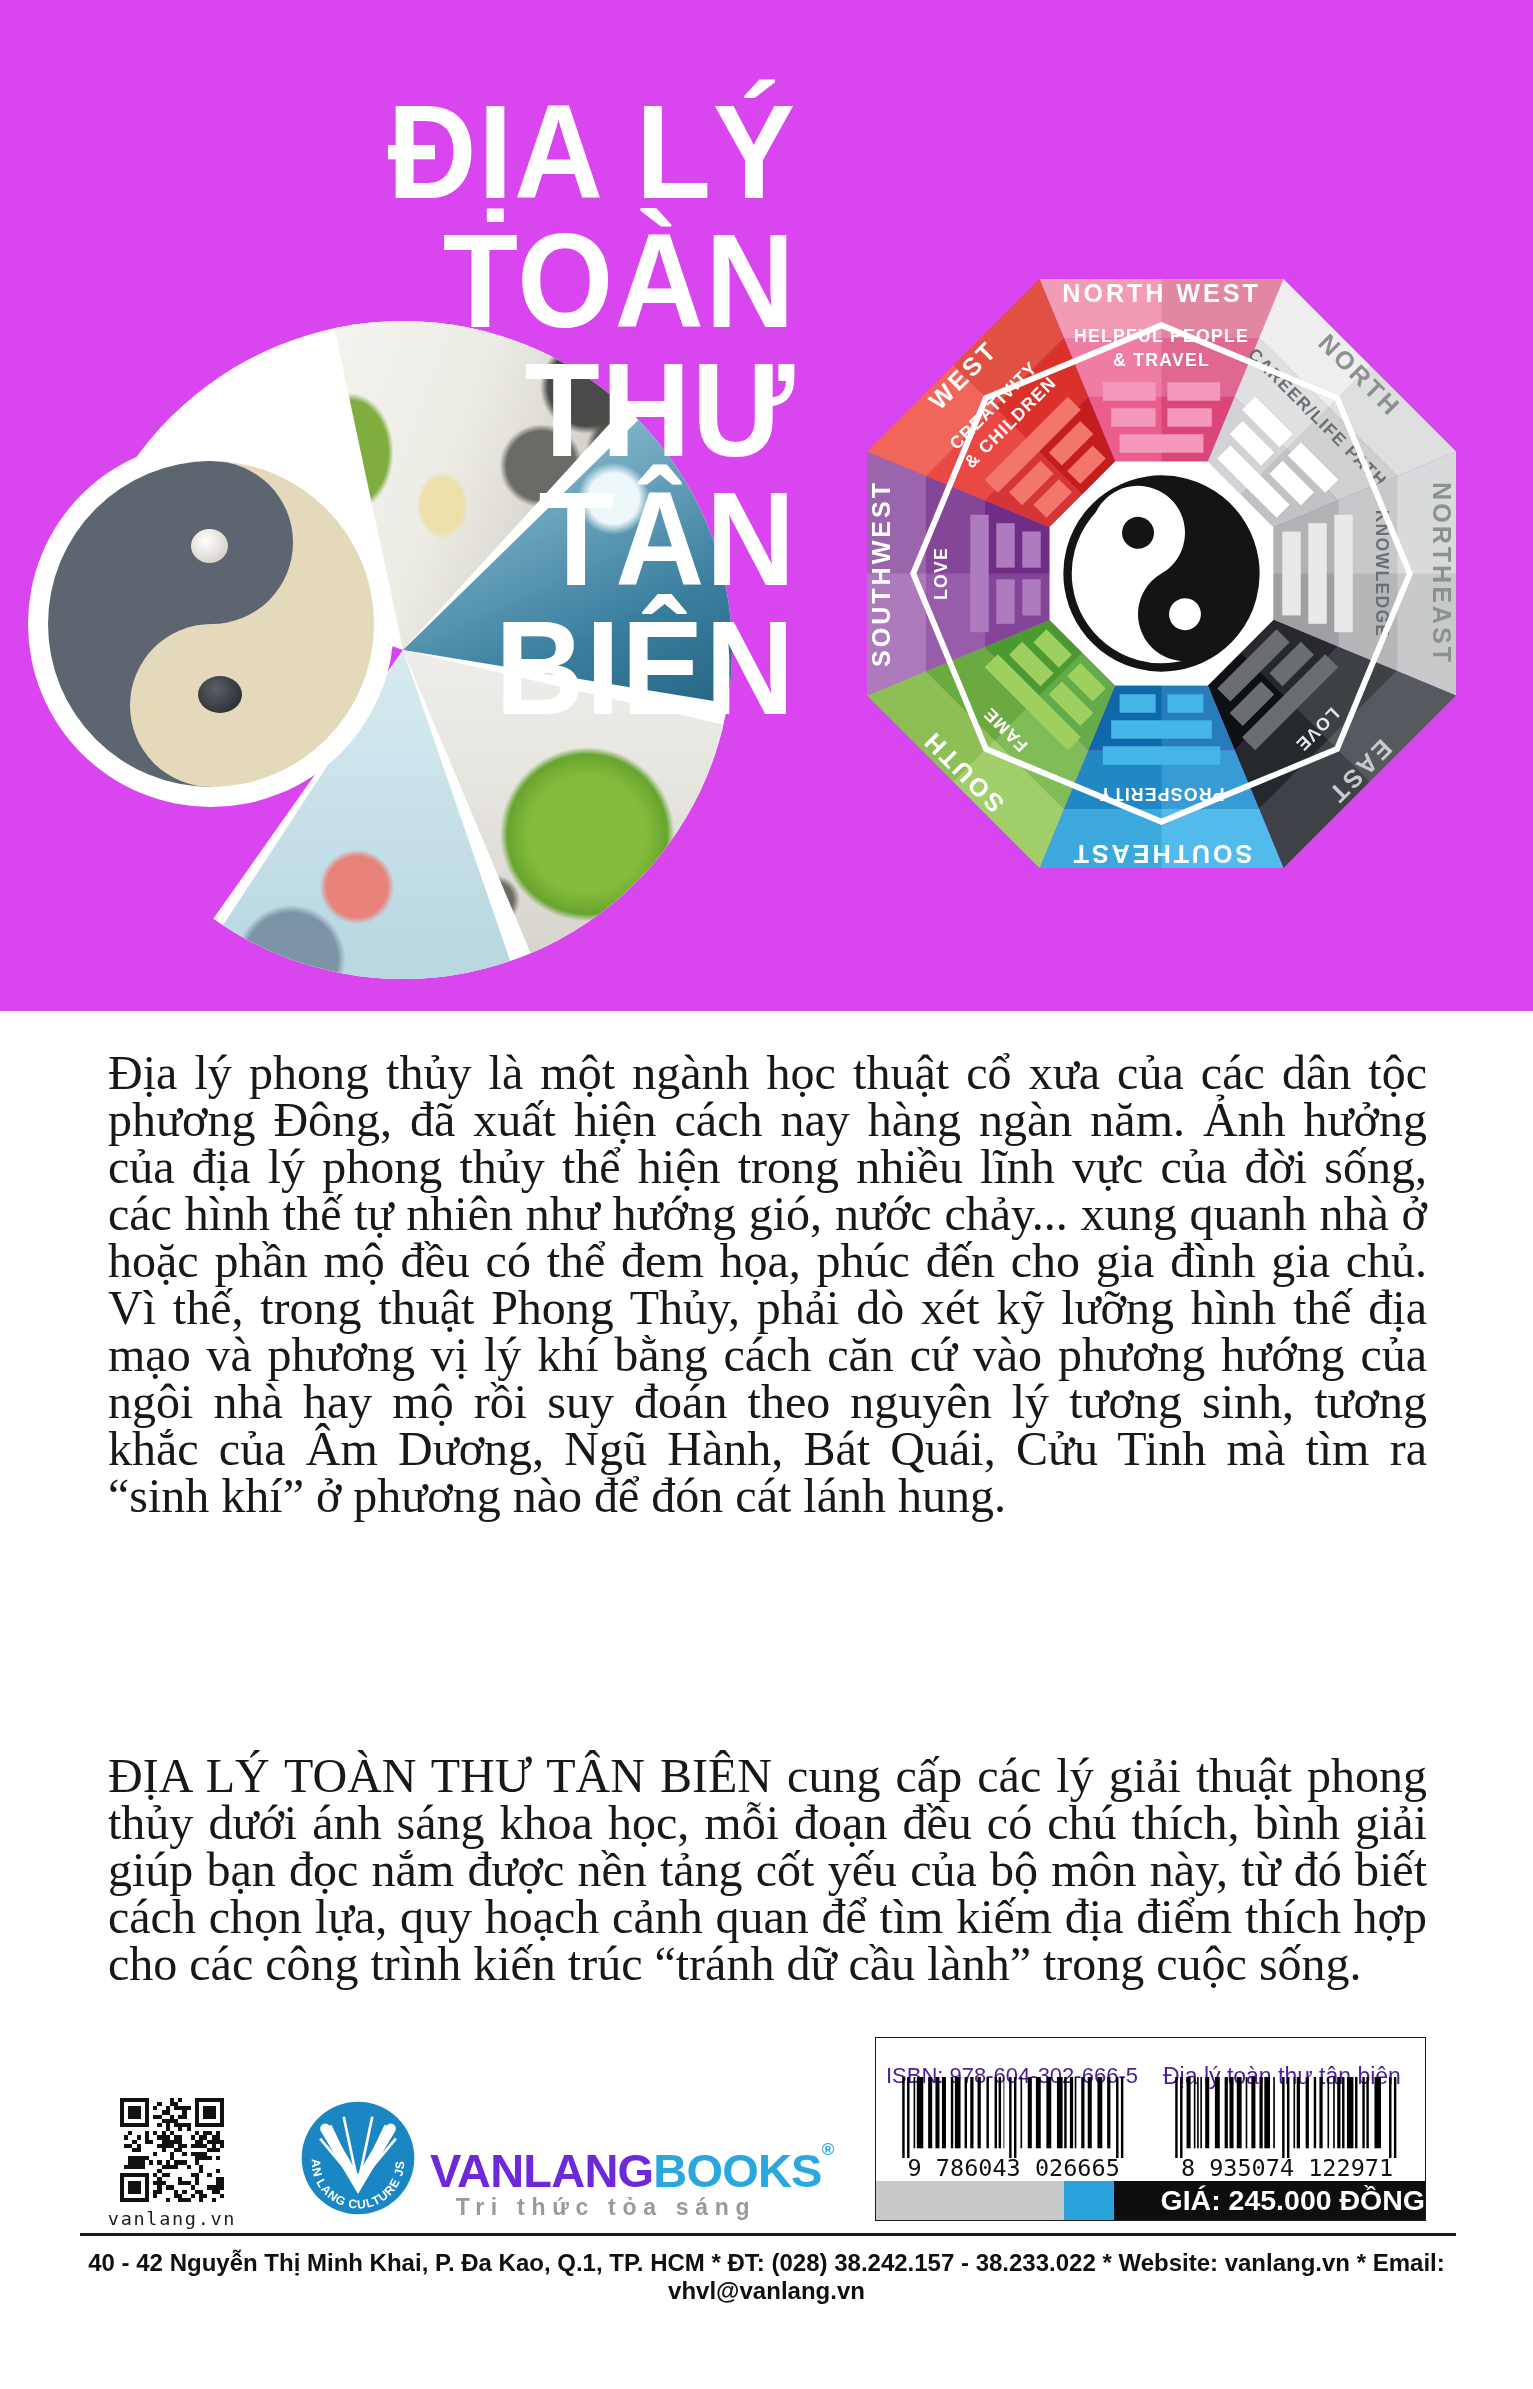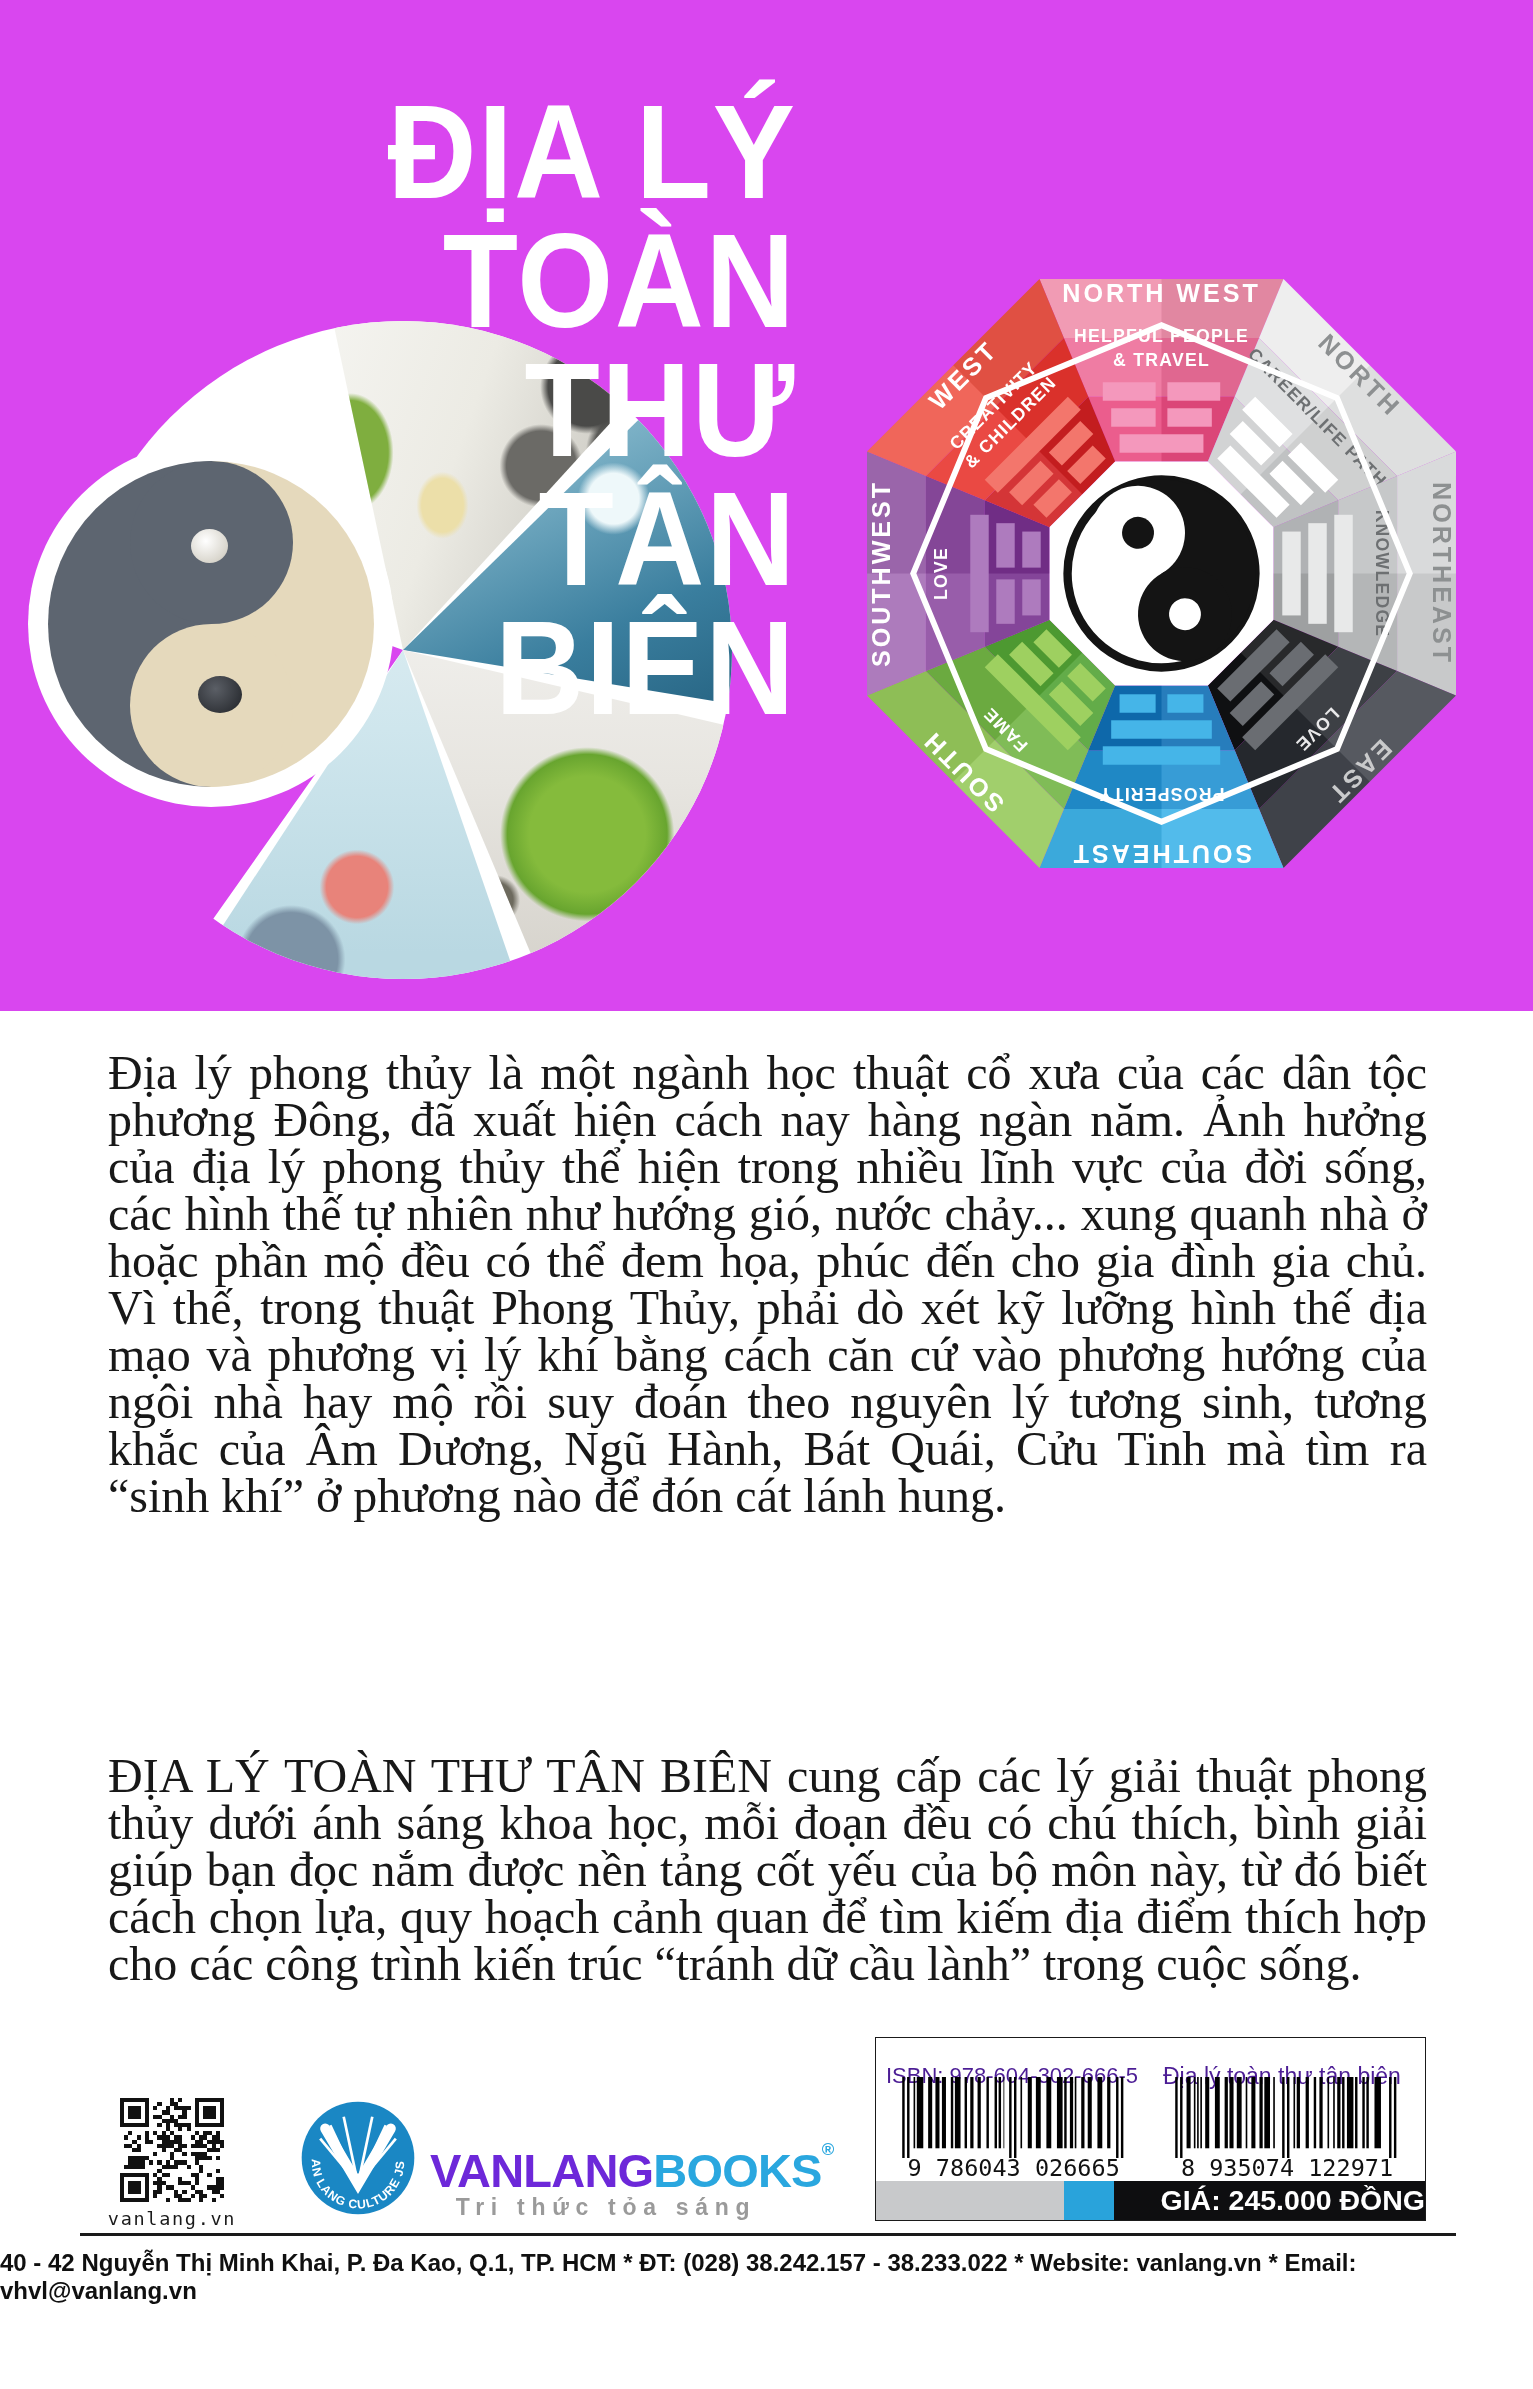--- a/index.html
+++ b/index.html
@@ -89,21 +89,21 @@
     font-family:"DejaVu Sans Mono",monospace;font-size:23.5px;color:#111;}
   .bc-digits.left{left:11.7px;}
   .bc-digits.right{left:285px;}
   .bc-strip{position:absolute;left:0;top:143px;width:549px;height:39px;display:flex;}
   .strip-gray{width:221px;height:100%;}
   .strip-blue{width:59px;height:100%;}
   .strip-black{width:269px;height:100%;display:flex;align-items:center;justify-content:flex-end;padding-left:46px;}
   .price{color:#ffffff;font-weight:800;font-size:28.5px;letter-spacing:0;white-space:nowrap;}
   
   .footer-rule{position:absolute;left:80px;top:2233px;width:1376px;height:3.4px;background:#1a1a1a;}
-  .address{position:absolute;left:0;top:2249px;width:1533px;
+  .address{position:absolute;left:0;top:2249px;width:1533px;text-align:center;
     font-size:24px;font-weight:700;color:#101010;}
 </style>
 </head>
 <body>
 
 <div id="cover">
 
   <div class="hero" style="background: #d946ef;">
 
     <div class="fan">

